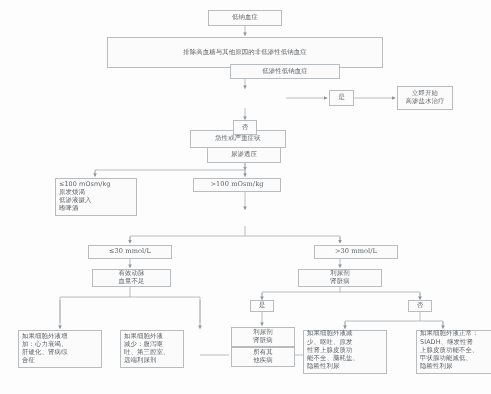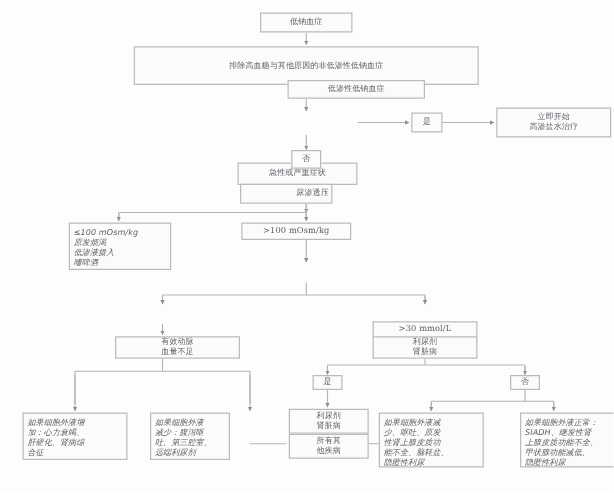--- a/index.html
+++ b/index.html
@@ -36,24 +36,23 @@
     display: flex;
     align-items: center;
     justify-content: center;
     text-align: center;
     letter-spacing: 0.1px;
     padding: 1px 2px;
   }
   .node.lt {
     text-align: left;
     justify-content: flex-start;
-    align-items: flex-start;
+    align-items: flex-end;
     padding: 2.5px 3px;
     line-height: 8.2px;
-    font-style: italic;
   }
   .node .txt {
     display: block;
     width: 100%;
     white-space: pre-line;
   }
   .node.yn {
     font-size: 6.6px;
   }
   .node.mono {
@@ -152,51 +151,54 @@
   </div>
 
   <div class="node" style="left:190px;top:90px;width:96px;height:18px;margin-top:40px;">
     <span class="txt">急性或严重症状</span>
   </div>
 
   <div class="node yn" style="left:329px;top:90px;width:25px;height:16px;">
     <span class="txt">是</span>
   </div>
 
-  <div class="node" style="left:397px;top:86px;width:92px;height:24px;">
+  <div class="node" style="left:397px;top:86px;width:56px;height:24px;">
     <span class="txt">立即开始
 高渗盐水治疗</span>
   </div>
 
   <div class="node yn" style="left:233px;top:120px;width:24px;height:15px;">
     <span class="txt">否</span>
   </div>
 
-  <div class="node" style="left:192px;top:147px;width:74px;height:16px;text-align:right;">
+  <div class="node" style="left:207px;top:147px;width:74px;height:16px;">
     <span class="txt">尿渗透压</span>
   </div>
 
   <div class="node lt" style="left:55px;top:178px;width:82px;height:38px;">
     <span class="txt">≤100 mOsm/kg
 原发烦渴
 低渗液摄入
 嗜啤酒</span>
   </div>
 
   <div class="node mono" style="left:193px;top:178px;width:88px;height:14px;">
     <span class="txt">&gt;100 mOsm/kg</span>
   </div>
 
 
-
-  <div class="node mono" style="left:298px;top:245px;width:84px;height:14px;margin-top:12px;">
+  <div class="node mono" style="left:88px;top:245px;width:84px;height:14px;">
+    <span class="txt">≤30 mmol/L</span>
+  </div>
+
+  <div class="node mono" style="left:314px;top:245px;width:84px;height:14px;">
     <span class="txt">&gt;30 mmol/L</span>
   </div>
 
-  <div class="node" style="left:92px;top:269px;width:100px;height:18px;">
+  <div class="node" style="left:92px;top:269px;width:79px;height:18px;">
     <span class="txt">有效动脉
 血量不足</span>
   </div>
 
   <div class="node lt" style="left:18px;top:330px;width:84px;height:38px;">
     <span class="txt">如果细胞外液增
 加：心力衰竭、
 肝硬化、肾病综
 合征</span>
   </div>

